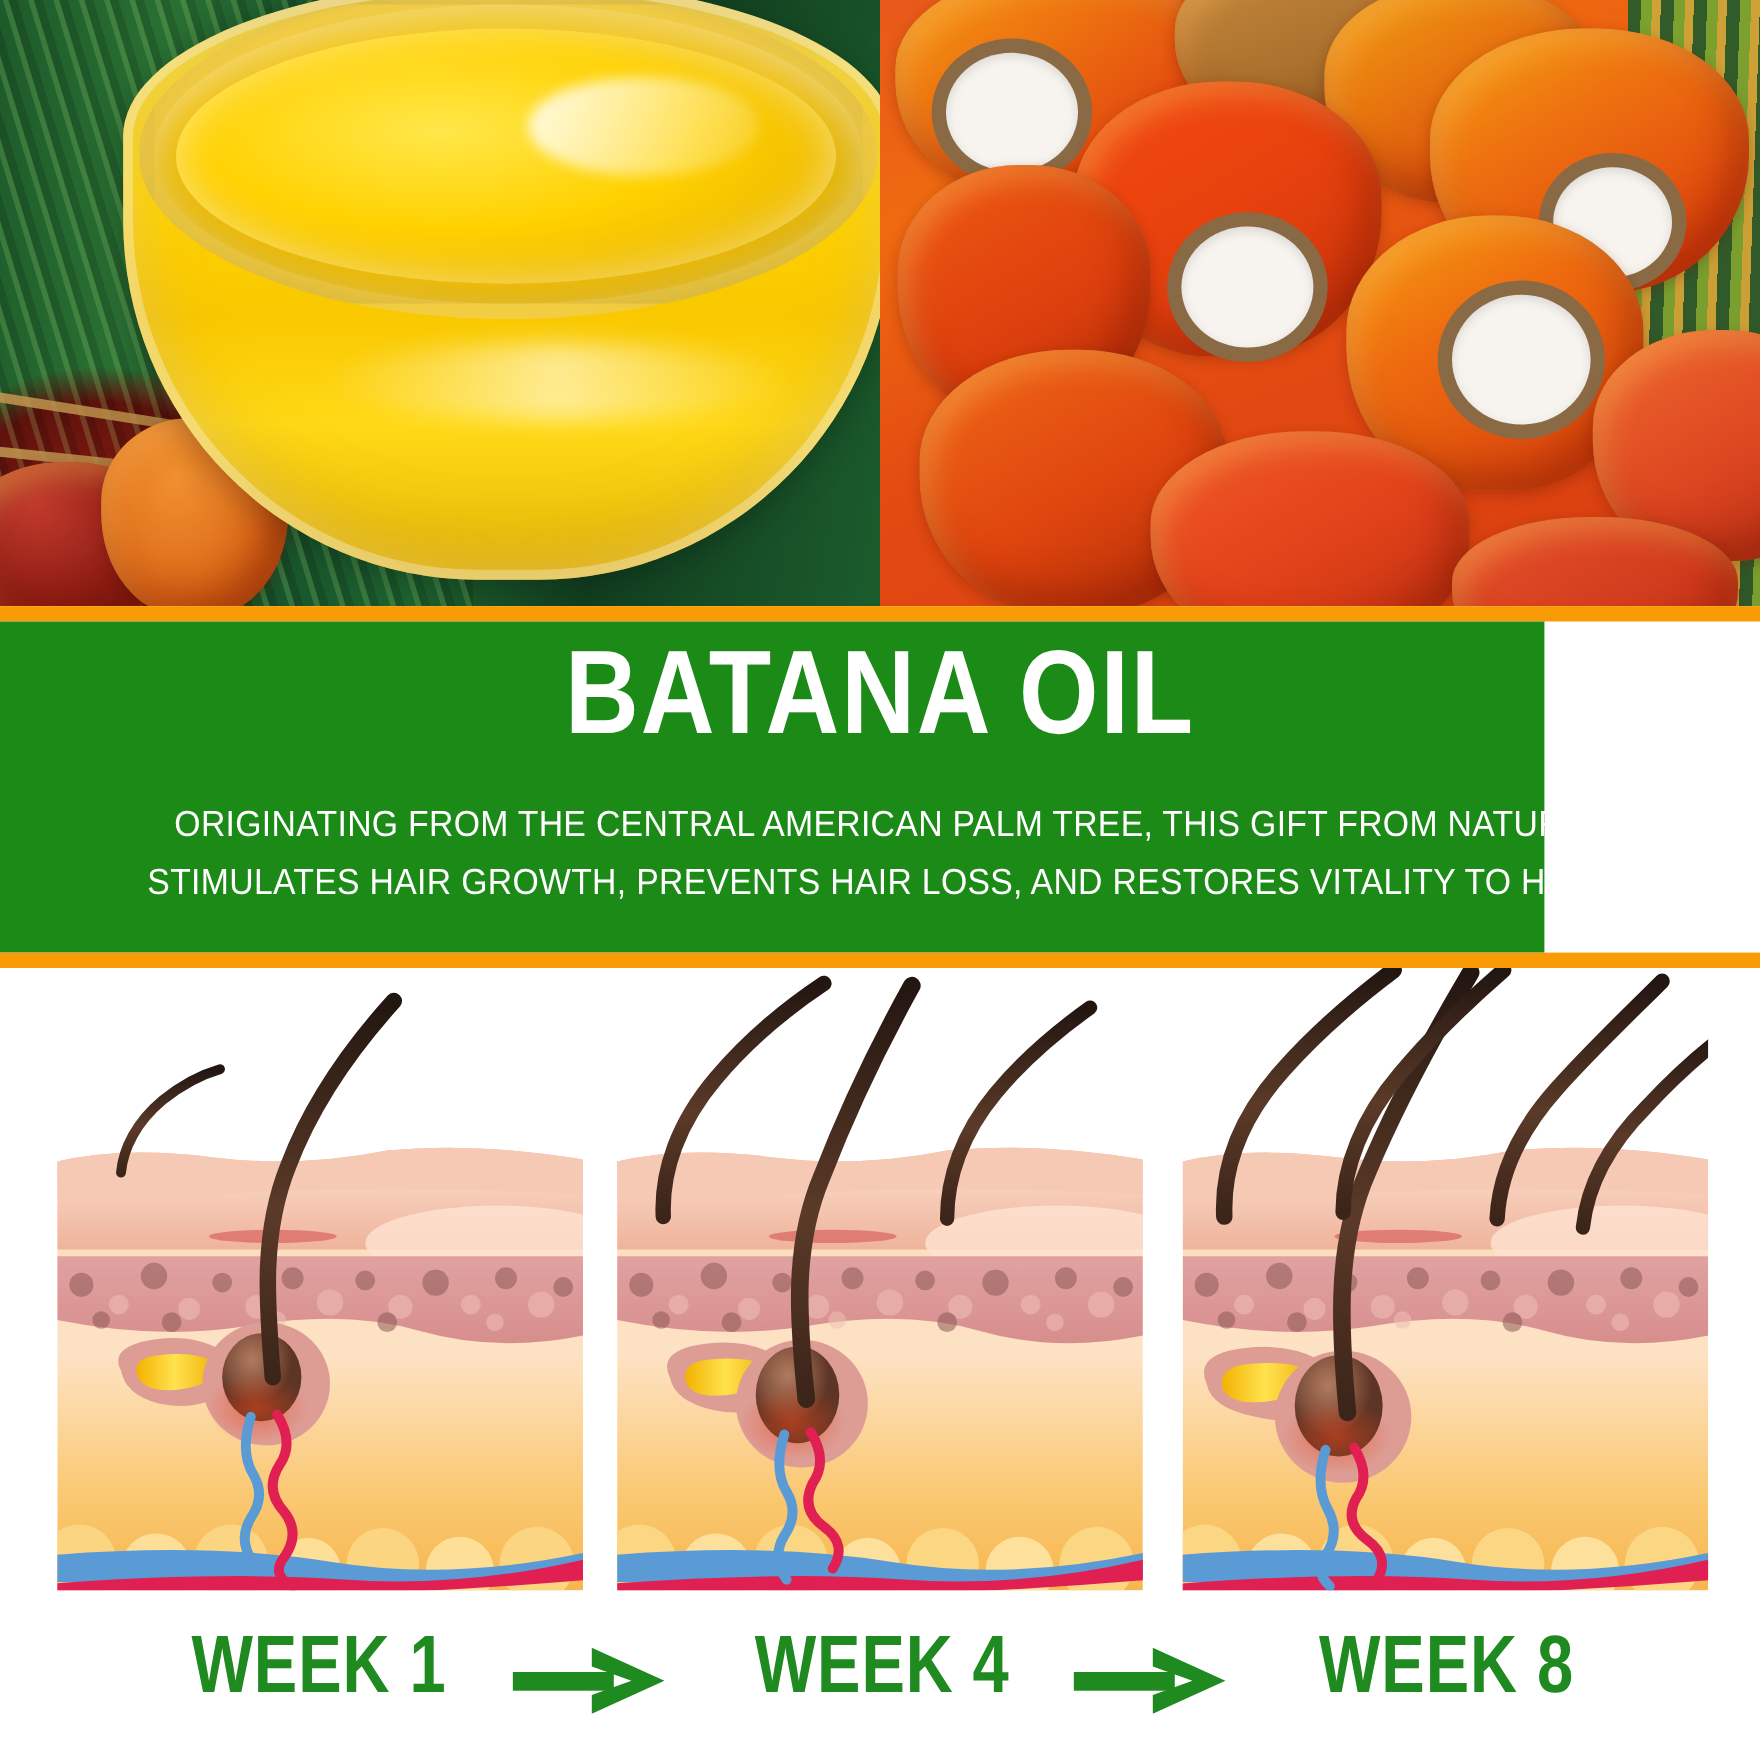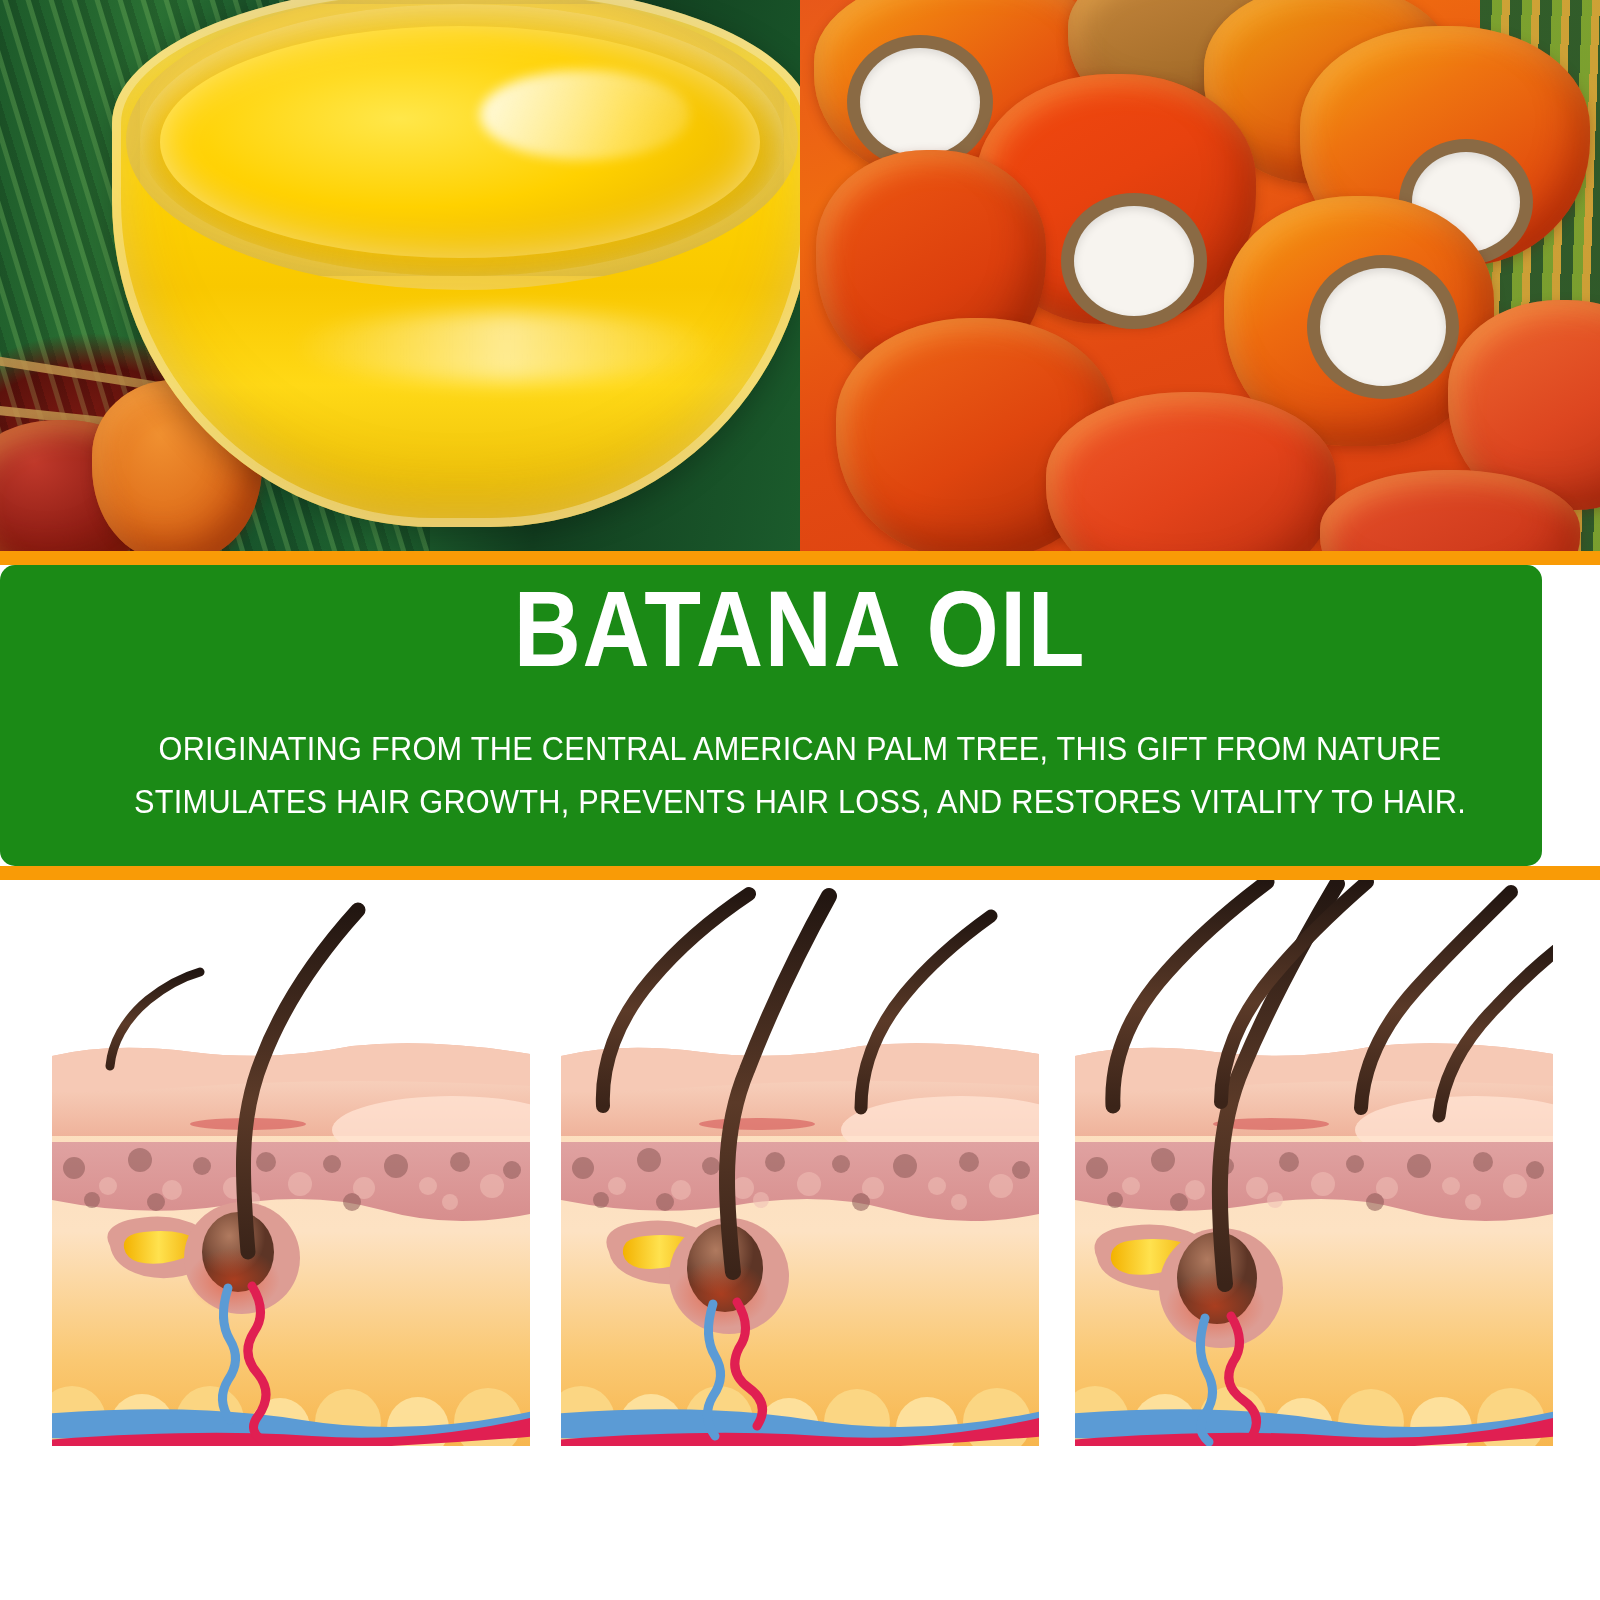--- a/index.html
+++ b/index.html
@@ -49,21 +49,21 @@
   .kernel{position:absolute;border-radius:50%;background:#f7f4ef;
       box-shadow:0 0 0 13px #8a6a44, inset 0 3px 10px rgba(0,0,0,.12);}
   .bg-strip{position:absolute;right:0;top:0;width:120px;height:551px;
       background:repeating-linear-gradient(92deg,#1d5c2c 0px,#1d5c2c 12px,#6fa832 12px,#6fa832 22px,#caa93a 22px,#caa93a 30px);
       opacity:.9;}
 
   
   .stripe{position:absolute;left:0;width:1600px;}
   .stripe-top{top:551px;height:14px;}
   .stripe-bot{top:866px;height:14px;}
-  .banner{position:absolute;left:0;top:565px;width:1542px;height:301px;border-radius:15px;}
+  .banner{position:absolute;left:0;top:565px;width:1404px;height:301px;}
   .banner-title{position:absolute;left:0;top:6px;width:1600px;text-align:center;
       font-family:"Liberation Sans Narrow","Liberation Sans",sans-serif;
       font-weight:bold;font-size:108px;line-height:1.08;letter-spacing:2px;color:#ffffff;
       transform:scaleX(.86);transform-origin:50% 50%;}
   .banner-sub{position:absolute;left:60px;top:157px;width:1480px;text-align:center;
       font-family:"Liberation Sans Narrow","Liberation Sans",sans-serif;
       font-size:33px;line-height:1.62;letter-spacing:.3px;color:#ffffff;
       transform:scaleX(.93);transform-origin:50% 50%;}
 
   
@@ -429,14 +429,35 @@
 
         <path d="M150 404 C142 320 140 250 168 186 C194 124 230 58 262 4" stroke="url(#hairg3)" stroke-width="16" fill="none" stroke-linecap="round"></path>
         <path d="M38 226 C36 180 54 134 92 92 C124 56 160 26 192 2" stroke="url(#hairg3)" stroke-width="15" fill="none" stroke-linecap="round"></path>
         <path d="M146 222 C146 180 164 136 198 96 C228 60 262 28 292 2" stroke="url(#hairg3)" stroke-width="14" fill="none" stroke-linecap="round"></path>
         <path d="M286 228 C288 188 306 148 340 110 C370 76 404 44 436 12" stroke="url(#hairg3)" stroke-width="14" fill="none" stroke-linecap="round"></path>
         <path d="M364 236 C368 198 388 160 422 126 C450 96 478 72 500 56" stroke="url(#hairg3)" stroke-width="13" fill="none" stroke-linecap="round"></path>
       </svg>
     </div>
   </div>
 
+  <div class="footer">
+    <div class="wk wk1">WEEK 1</div>
+
+    <div class="arrow a1">
+      <svg width="140" height="60" viewBox="0 0 140 60">
+        <rect x="0" y="22" width="92" height="17" fill="#1F8A1F"></rect>
+        <polygon points="72,0 138,30 72,60 72,43 108,30 72,17" fill="#1F8A1F"></polygon>
+      </svg>
+    </div>
+
+    <div class="wk wk2">WEEK 4</div>
+
+    <div class="arrow a2">
+      <svg width="140" height="60" viewBox="0 0 140 60">
+        <rect x="0" y="22" width="92" height="17" fill="#1F8A1F"></rect>
+        <polygon points="72,0 138,30 72,60 72,43 108,30 72,17" fill="#1F8A1F"></polygon>
+      </svg>
+    </div>
+
+    <div class="wk wk3">WEEK 8</div>
+  </div>
 
 </div>
 
 </body></html>

